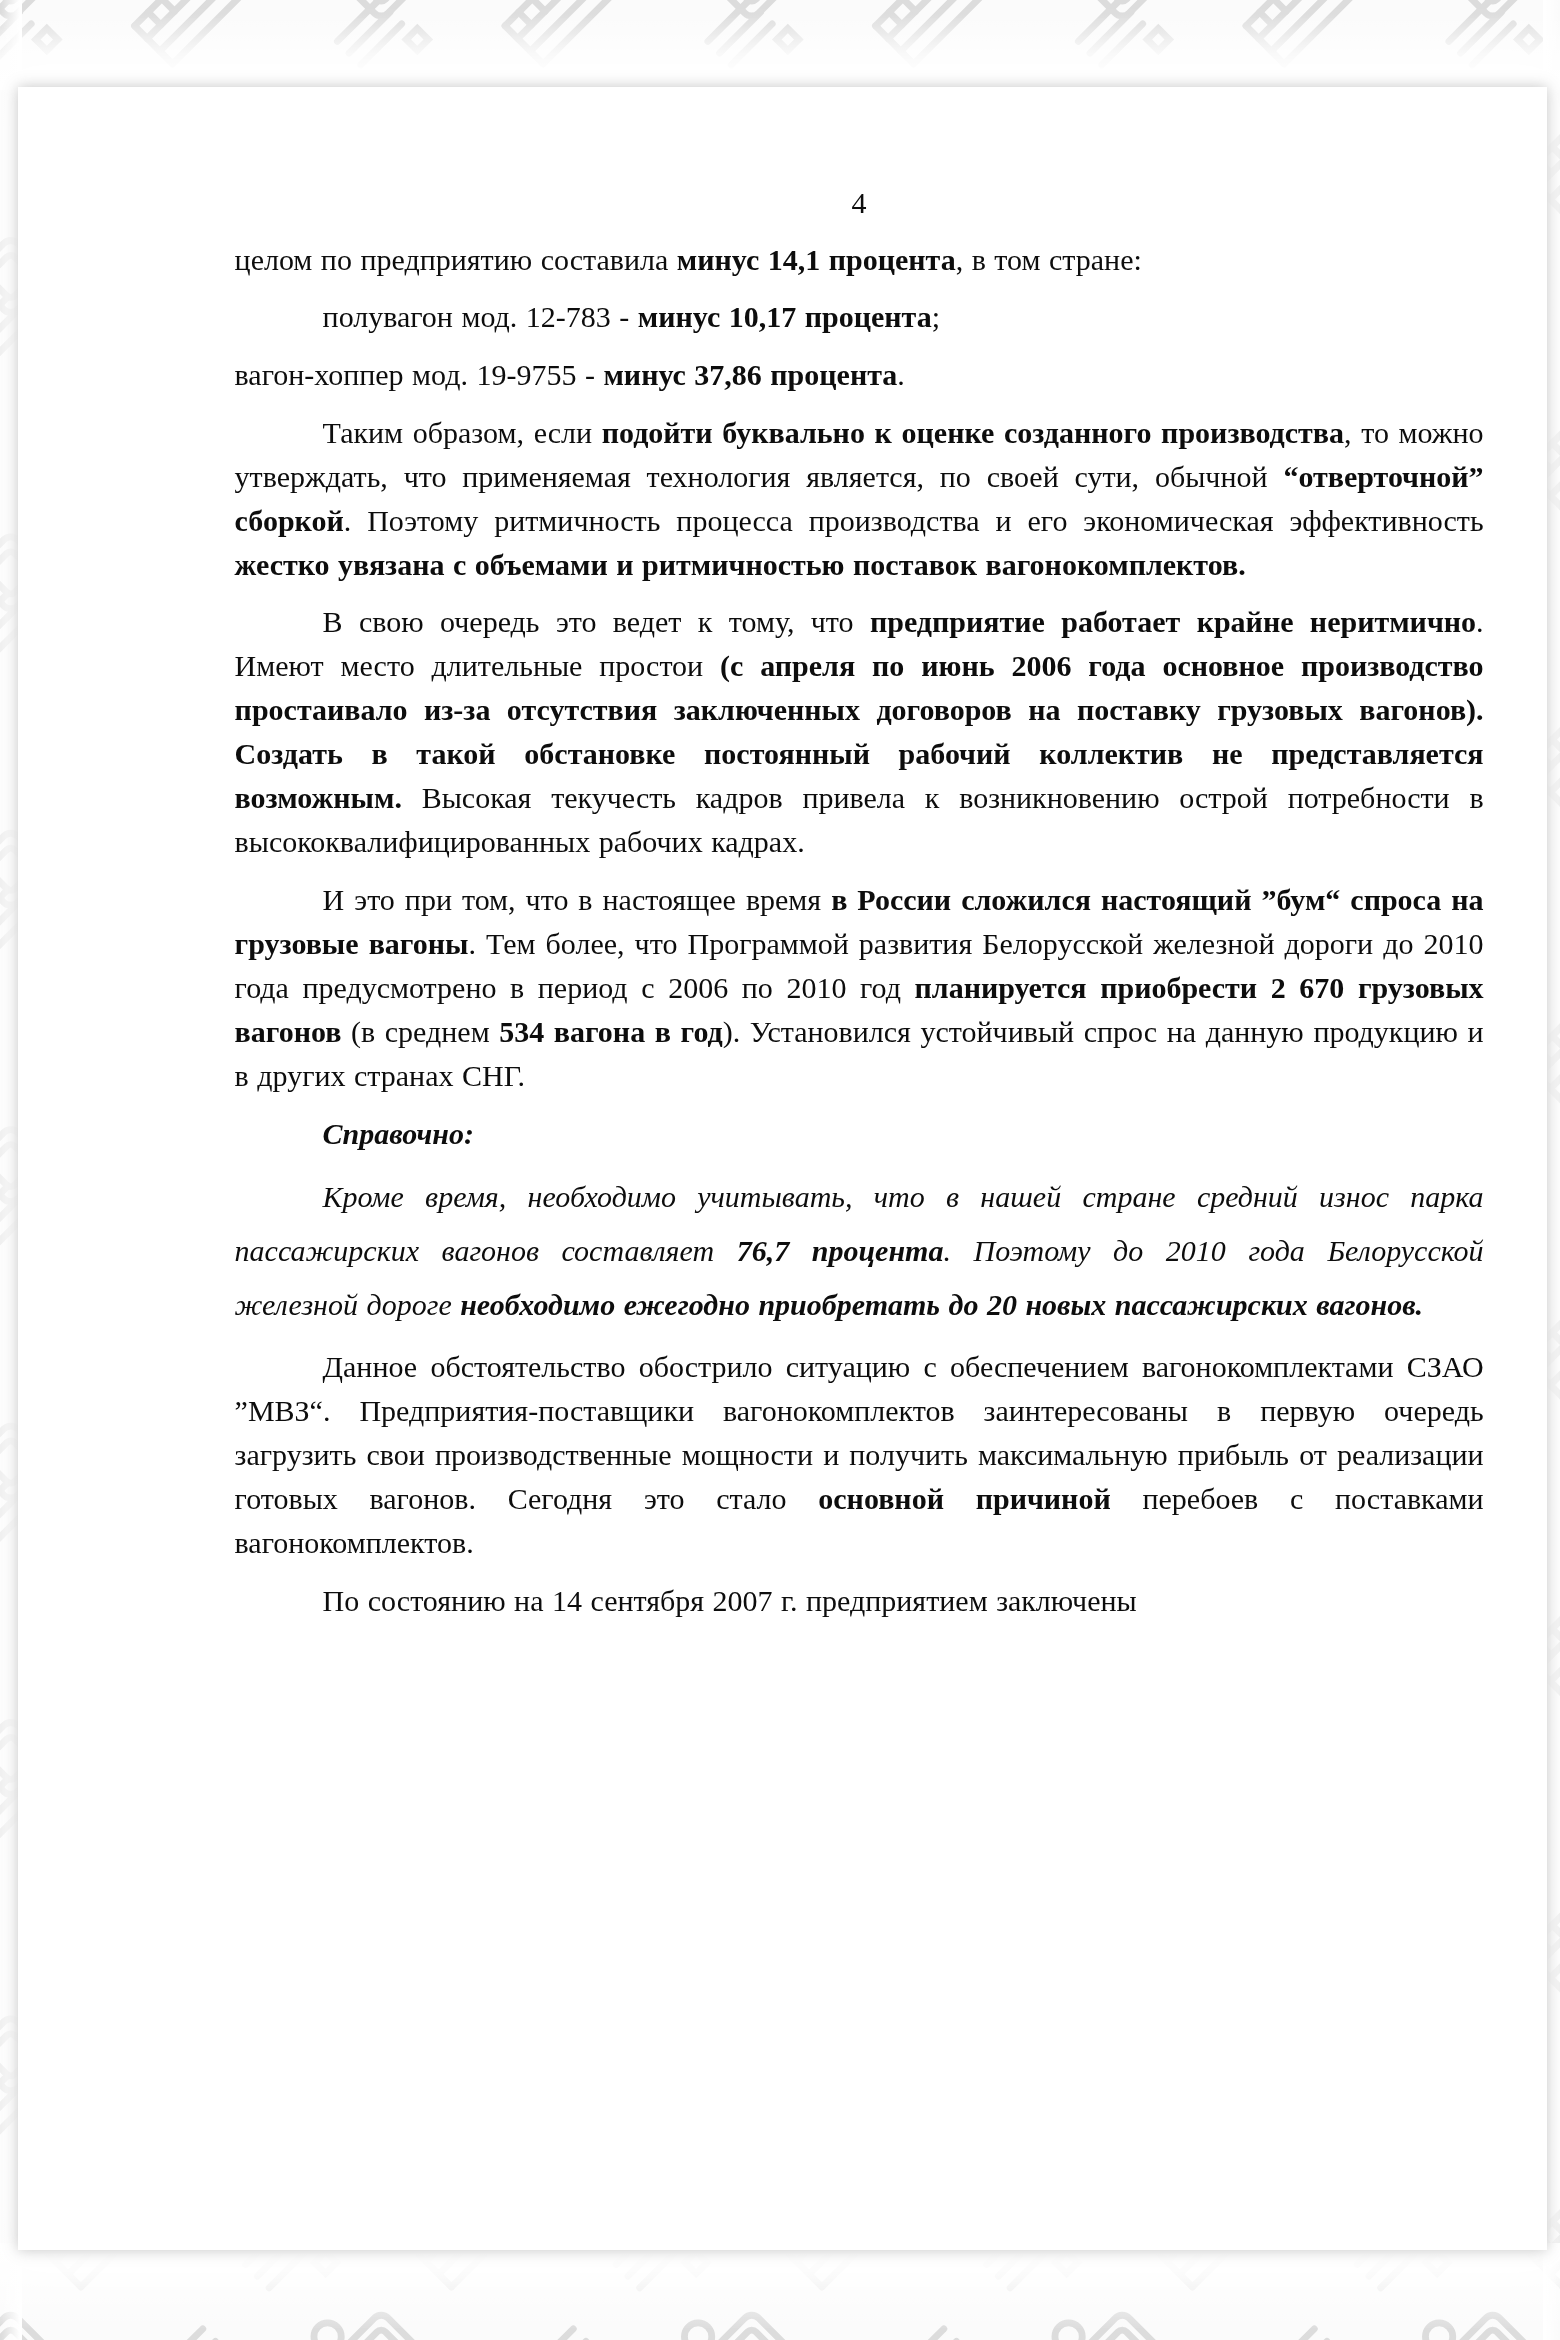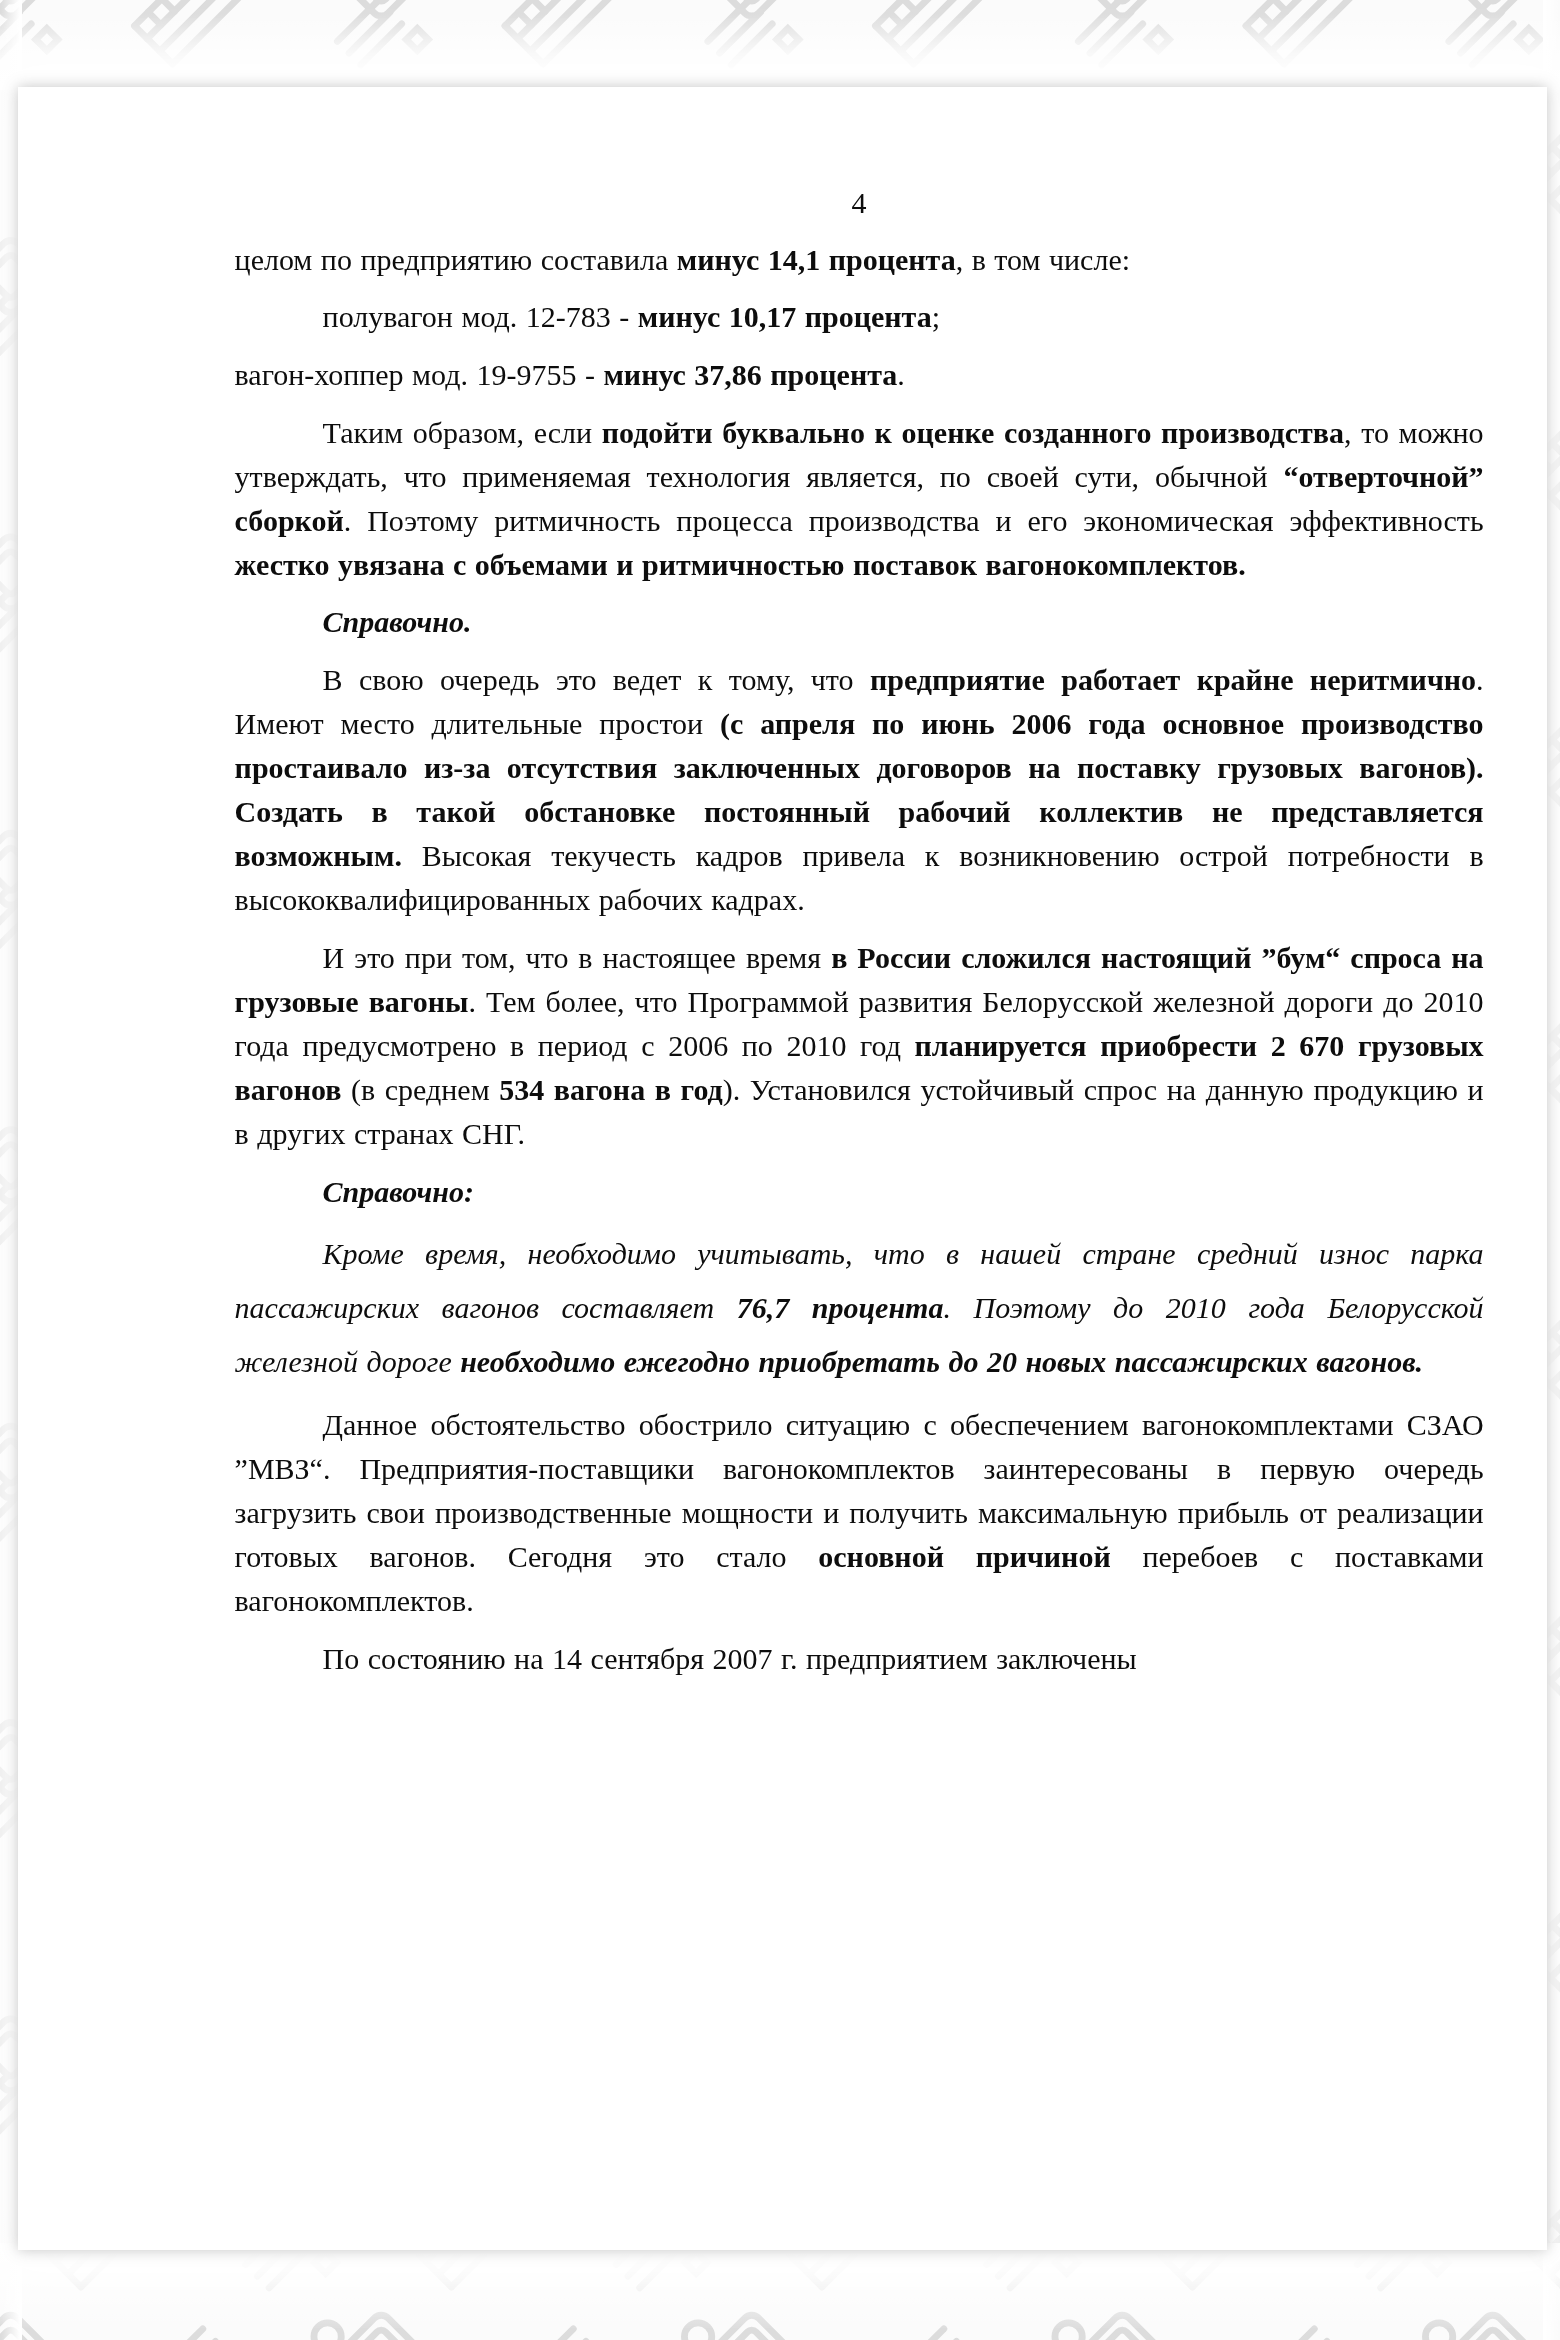--- a/index.html
+++ b/index.html
@@ -1531,25 +1531,24 @@
 
   <div id="fade-top" class="edge-fade"></div>
   <div id="fade-bottom" class="edge-fade"></div>
   <div id="fade-left" class="edge-fade"></div>
   <div id="fade-right" class="edge-fade"></div>
 
   <div id="page">
     <div id="content">
       <div id="page-number">4</div>
       <div id="body-text">
-          <p class="para body align-left"><span class="">целом по предприятию составила </span><span class="b ">минус 14,1 процента</span><span class="">, в том числе:</span></p>
+          <p class="para body align-left"><span class="">целом по предприятию составила </span><span class="b ">минус 14,1 процента</span><span class="">, в том стране:</span></p>
           <p class="para body indent align-left"><span class="">полувагон мод. 12-783 - </span><span class="b ">минус 10,17 процента</span><span class="">;</span></p>
           <p class="para body align-left"><span class="">вагон-хоппер мод. 19-9755 - </span><span class="b ">минус 37,86 процента</span><span class="">.</span></p>
           <p class="para body indent align-justify"><span class="">Таким образом, если </span><span class="b ">подойти буквально к оценке созданного производства</span><span class="">, то можно утверждать, что применяемая технология является, по своей сути, обычной </span><span class="b ">“отверточной” сборкой</span><span class="">. Поэтому ритмичность процесса производства и его экономическая эффективность </span><span class="b ">жестко увязана с объемами и ритмичностью поставок вагонокомплектов.</span></p>
-          <p class="para ref-heading indent align-left"><span class="b i">Справочно.</span></p>
           <p class="para body indent align-justify"><span class="">В свою очередь это ведет к тому, что </span><span class="b ">предприятие работает крайне неритмично</span><span class="">. Имеют место длительные простои </span><span class="b ">(с апреля по июнь 2006 года основное производство простаивало из-за отсутствия заключенных договоров на поставку грузовых вагонов). Создать в такой обстановке постоянный рабочий коллектив не представляется возможным.</span><span class=""> Высокая текучесть кадров привела к возникновению острой потребности в высококвалифицированных рабочих кадрах.</span></p>
           <p class="para body indent align-justify"><span class="">И это при том, что в настоящее время </span><span class="b ">в России сложился настоящий ”бум“ спроса на грузовые вагоны</span><span class="">. Тем более, что Программой развития Белорусской железной дороги до 2010 года предусмотрено в период с 2006 по 2010 год </span><span class="b ">планируется приобрести 2 670 грузовых вагонов</span><span class=""> (в среднем </span><span class="b ">534 вагона в год</span><span class="">). Установился устойчивый спрос на данную продукцию и в других странах СНГ.</span></p>
           <p class="para ref-heading indent align-left"><span class="b i">Справочно:</span></p>
           <p class="para ref-body indent align-justify"><span class="i">Кроме время, необходимо учитывать, что в нашей стране средний износ парка пассажирских вагонов составляет </span><span class="b i">76,7 процента</span><span class="i">. Поэтому до 2010 года Белорусской железной дороге </span><span class="b i">необходимо ежегодно приобретать до 20 новых пассажирских вагонов.</span></p>
           <p class="para body indent align-justify"><span class="">Данное обстоятельство обострило ситуацию с обеспечением вагонокомплектами СЗАО ”МВЗ“. Предприятия-поставщики вагонокомплектов заинтересованы в первую очередь загрузить свои производственные мощности и получить максимальную прибыль от реализации готовых вагонов. Сегодня это стало </span><span class="b ">основной причиной</span><span class=""> перебоев с поставками вагонокомплектов.</span></p>
           <p class="para body indent align-justify"><span class="">По состоянию на 14 сентября 2007 г. предприятием заключены</span></p>
         </div>
     </div>
   </div>
 </div>

